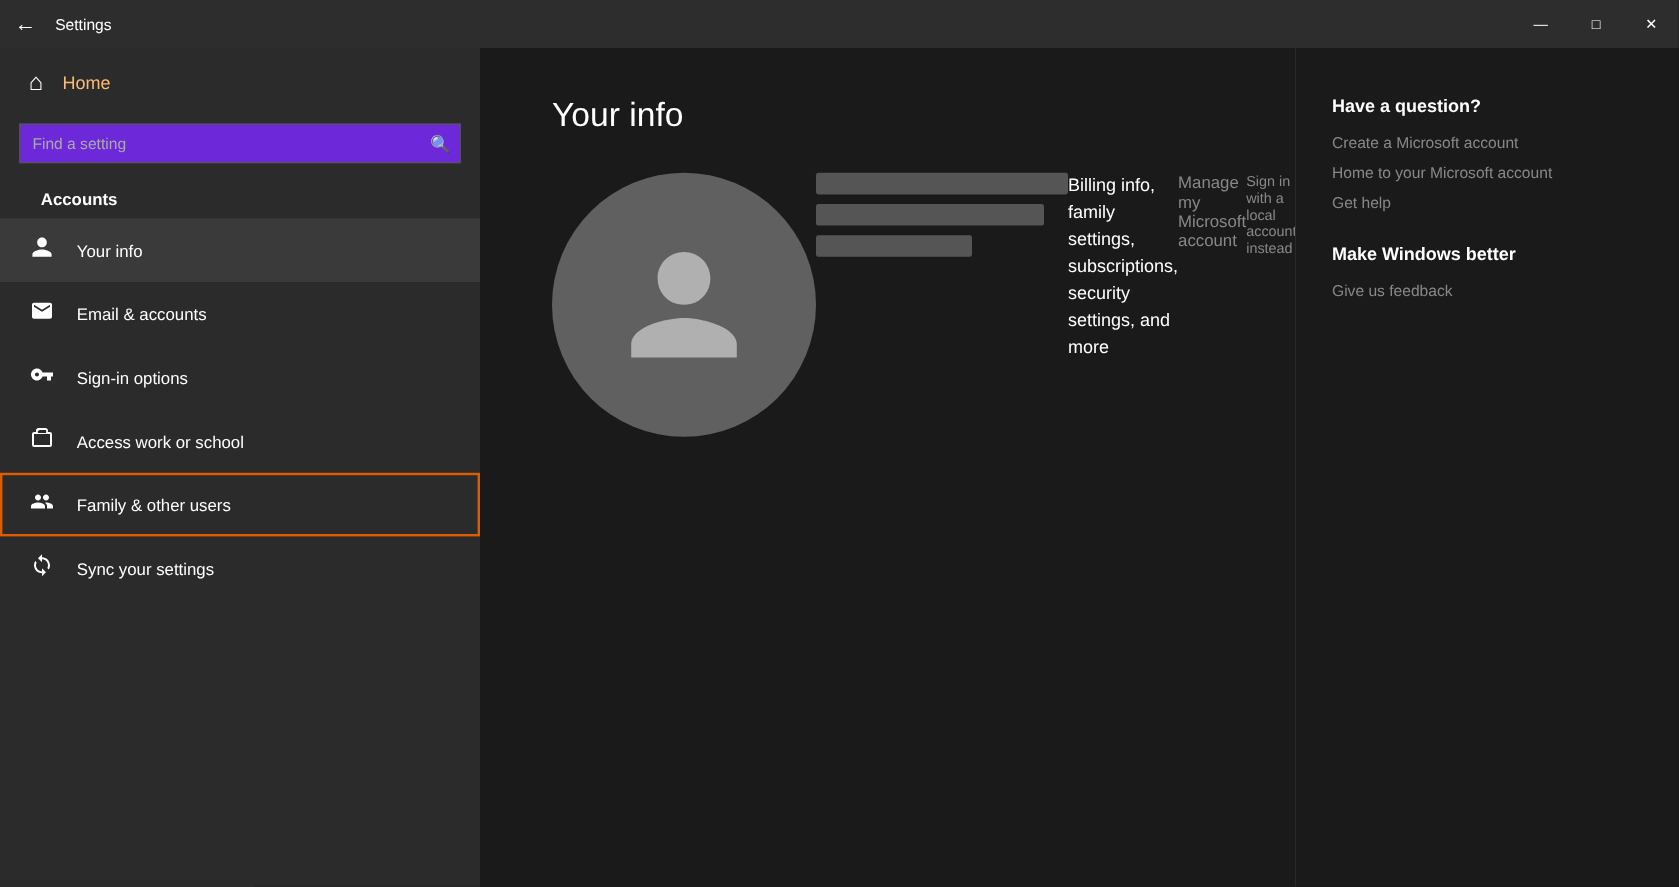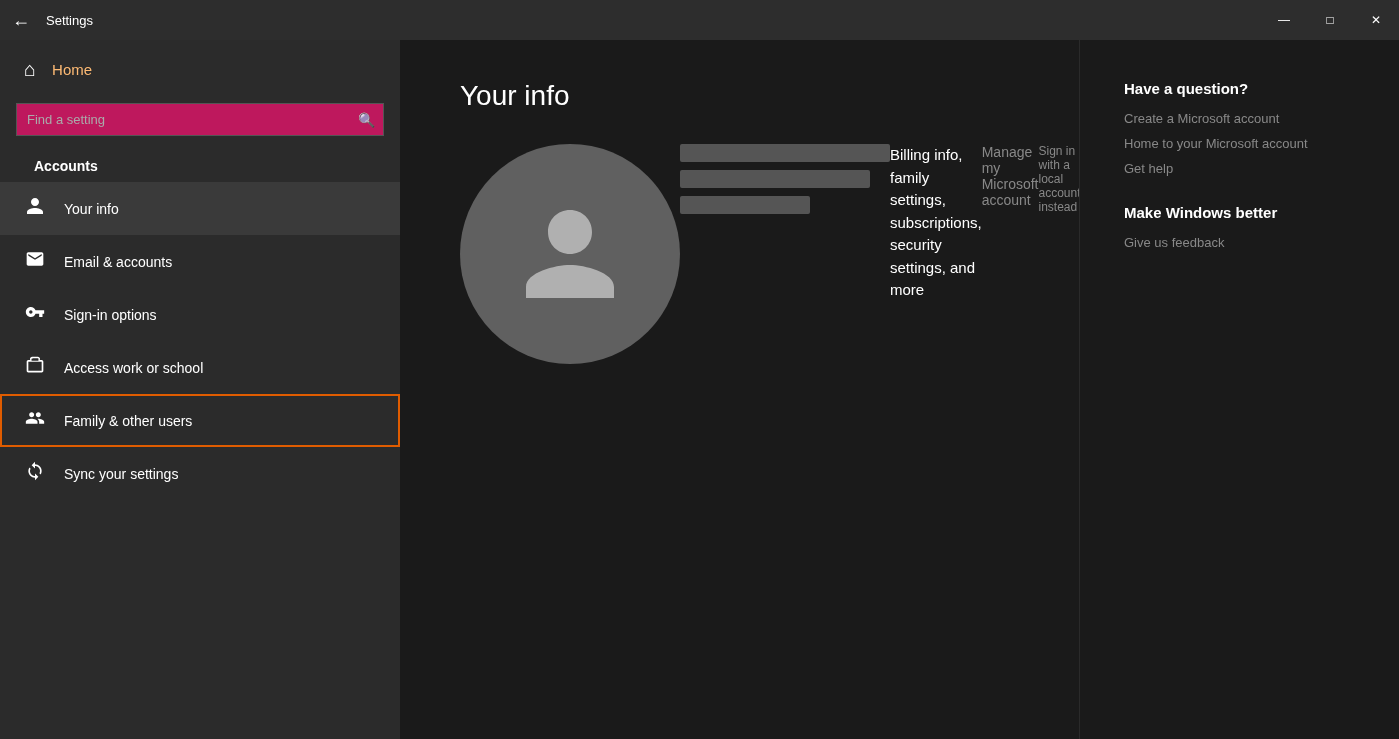--- a/index.html
+++ b/index.html
@@ -93,21 +93,21 @@
       font-size: 15px;
       color: #fdba74;
     }
 
     .sidebar-search {
       margin: 4px 16px 8px 16px;
       position: relative;
     }
     .sidebar-search input {
       width: 100%;
-      background: #be185d;
+      background: #6d28d9;
       border: 1px solid #555;
       color: #fff;
       padding: 8px 36px 8px 10px;
       font-size: 13px;
       outline: none;
     }
     .sidebar-search input::placeholder { color: #aaa; }
     .sidebar-search-icon {
       position: absolute;
       right: 8px;
@@ -227,21 +227,21 @@
       color: #888;
       font-size: 12px;
       cursor: pointer;
       display: block;
     }
 
     
     .right-panel {
       width: 320px;
       background: #1a1a1a;
-      padding: 40px 44px;
+      padding: 40px 30px;
       flex-shrink: 0;
       border-left: 1px solid #2a2a2a;
     }
 
     .right-section-title {
       font-size: 15px;
       font-weight: 600;
       color: #fff;
       margin-bottom: 14px;
     }

